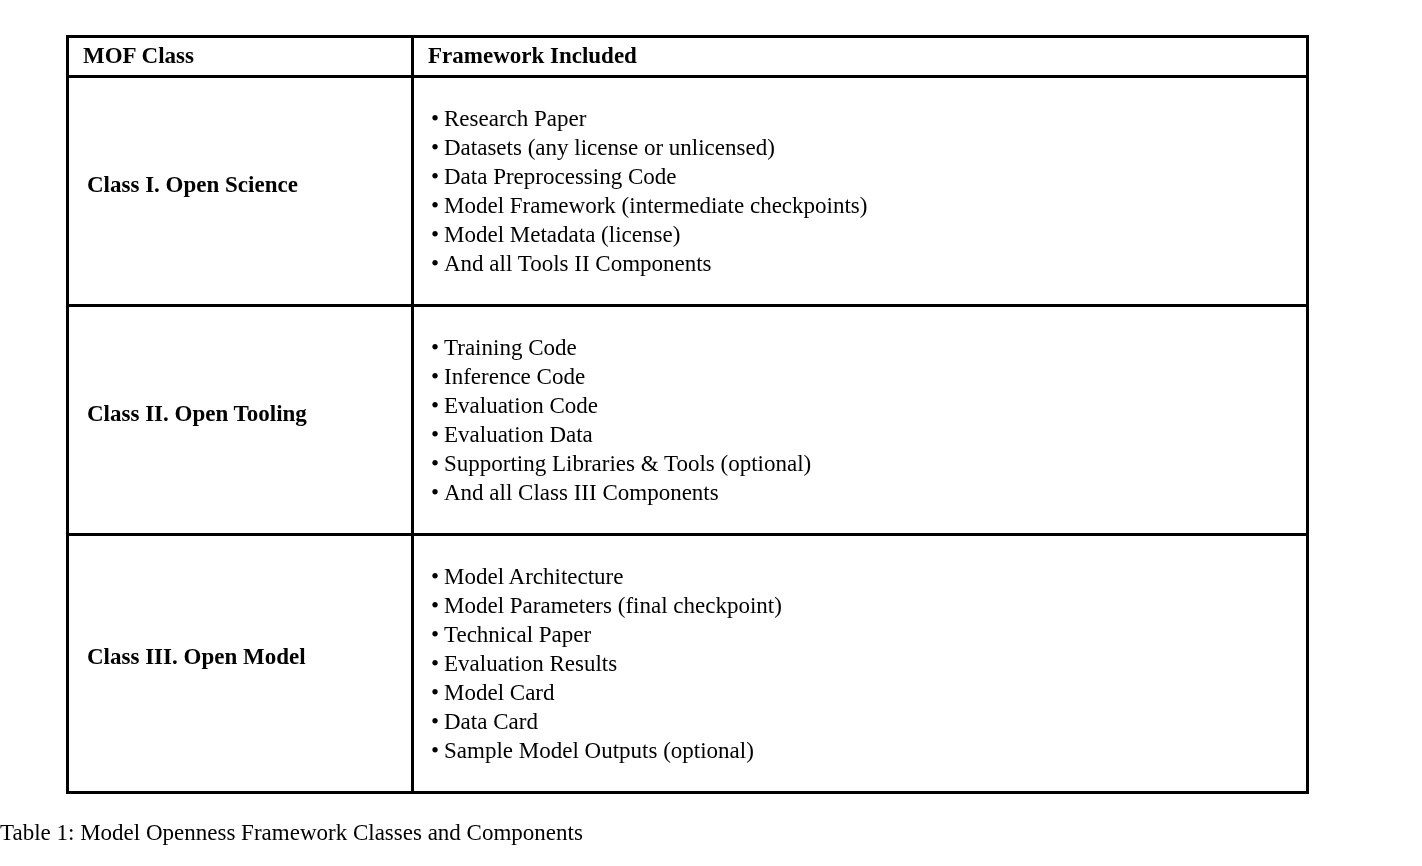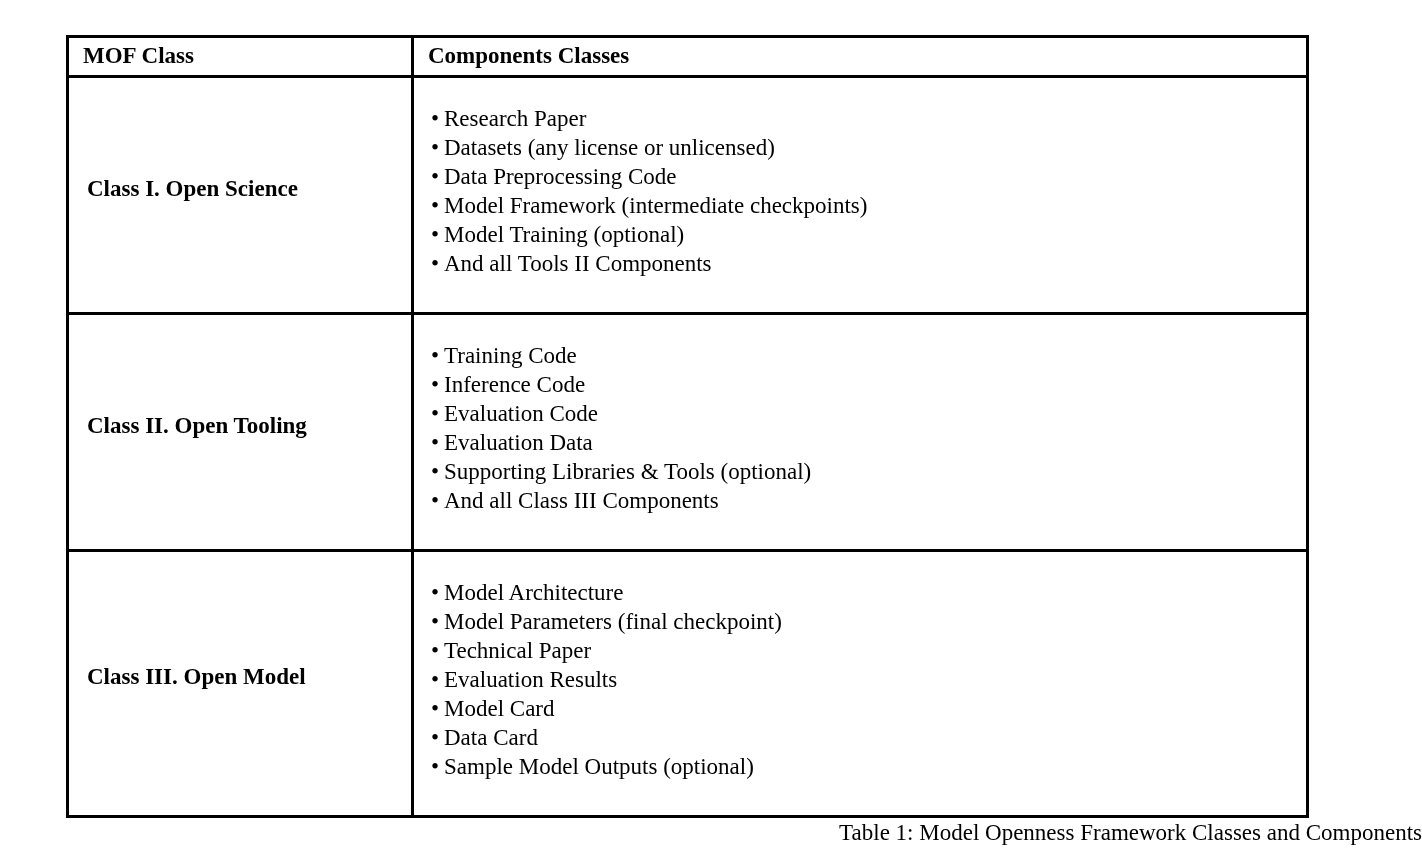--- a/index.html
+++ b/index.html
@@ -56,21 +56,21 @@
     font-weight: bold;
     font-size: 23px;
     line-height: 29px;
     padding: 10px 10px 24px 18px;
     vertical-align: middle;
   }
   table.mof-table tbody td.components-cell {
     font-weight: normal;
     font-size: 23px;
     line-height: 29px;
-    padding: 26px 10px 34px 17px;
+    padding: 26px 10px 26px 17px;
     vertical-align: middle;
   }
   ul.component-list {
     list-style: none;
     margin: 0;
     padding: 0;
   }
   ul.component-list li {
     font-size: 23px;
     line-height: 29px;
@@ -81,55 +81,55 @@
   ul.component-list li .bullet-mark {
     display: inline-block;
     width: 13px;
     font-size: 23px;
   }
   .caption {
     position: absolute;
     left: 0;
     top: 818px;
     width: 1422px;
-    text-align: right;
+    text-align: left;
     font-size: 23px;
     line-height: 30px;
     font-weight: normal;
   }
   .caption .caption-label { white-space: pre; }
 </style>
 </head>
 <body>
 
 <div class="page">
 
   <div class="table-wrap">
     <table class="mof-table">
       <colgroup>
         <col class="col-class">
         <col class="col-components">
       </colgroup>
       <thead>
         <tr>
           <th>MOF Class</th>
-          <th>Components Classes</th>
+          <th>Framework Included</th>
         </tr>
       </thead>
       <tbody>
 
         <tr>
           <td class="class-cell">Class I. Open Science</td>
           <td class="components-cell">
             <ul class="component-list">
               <li><span class="bullet-mark">•</span><span>Research Paper</span></li>
               <li><span class="bullet-mark">•</span><span>Datasets (any license or unlicensed)</span></li>
               <li><span class="bullet-mark">•</span><span>Data Preprocessing Code</span></li>
               <li><span class="bullet-mark">•</span><span>Model Framework (intermediate checkpoints)</span></li>
-              <li><span class="bullet-mark">•</span><span>Model Training (optional)</span></li>
+              <li><span class="bullet-mark">•</span><span>Model Metadata (license)</span></li>
               <li><span class="bullet-mark">•</span><span>And all Tools II Components</span></li>
             </ul>
           </td>
         </tr>
 
         <tr>
           <td class="class-cell">Class II. Open Tooling</td>
           <td class="components-cell">
             <ul class="component-list">
               <li><span class="bullet-mark">•</span><span>Training Code</span></li>

